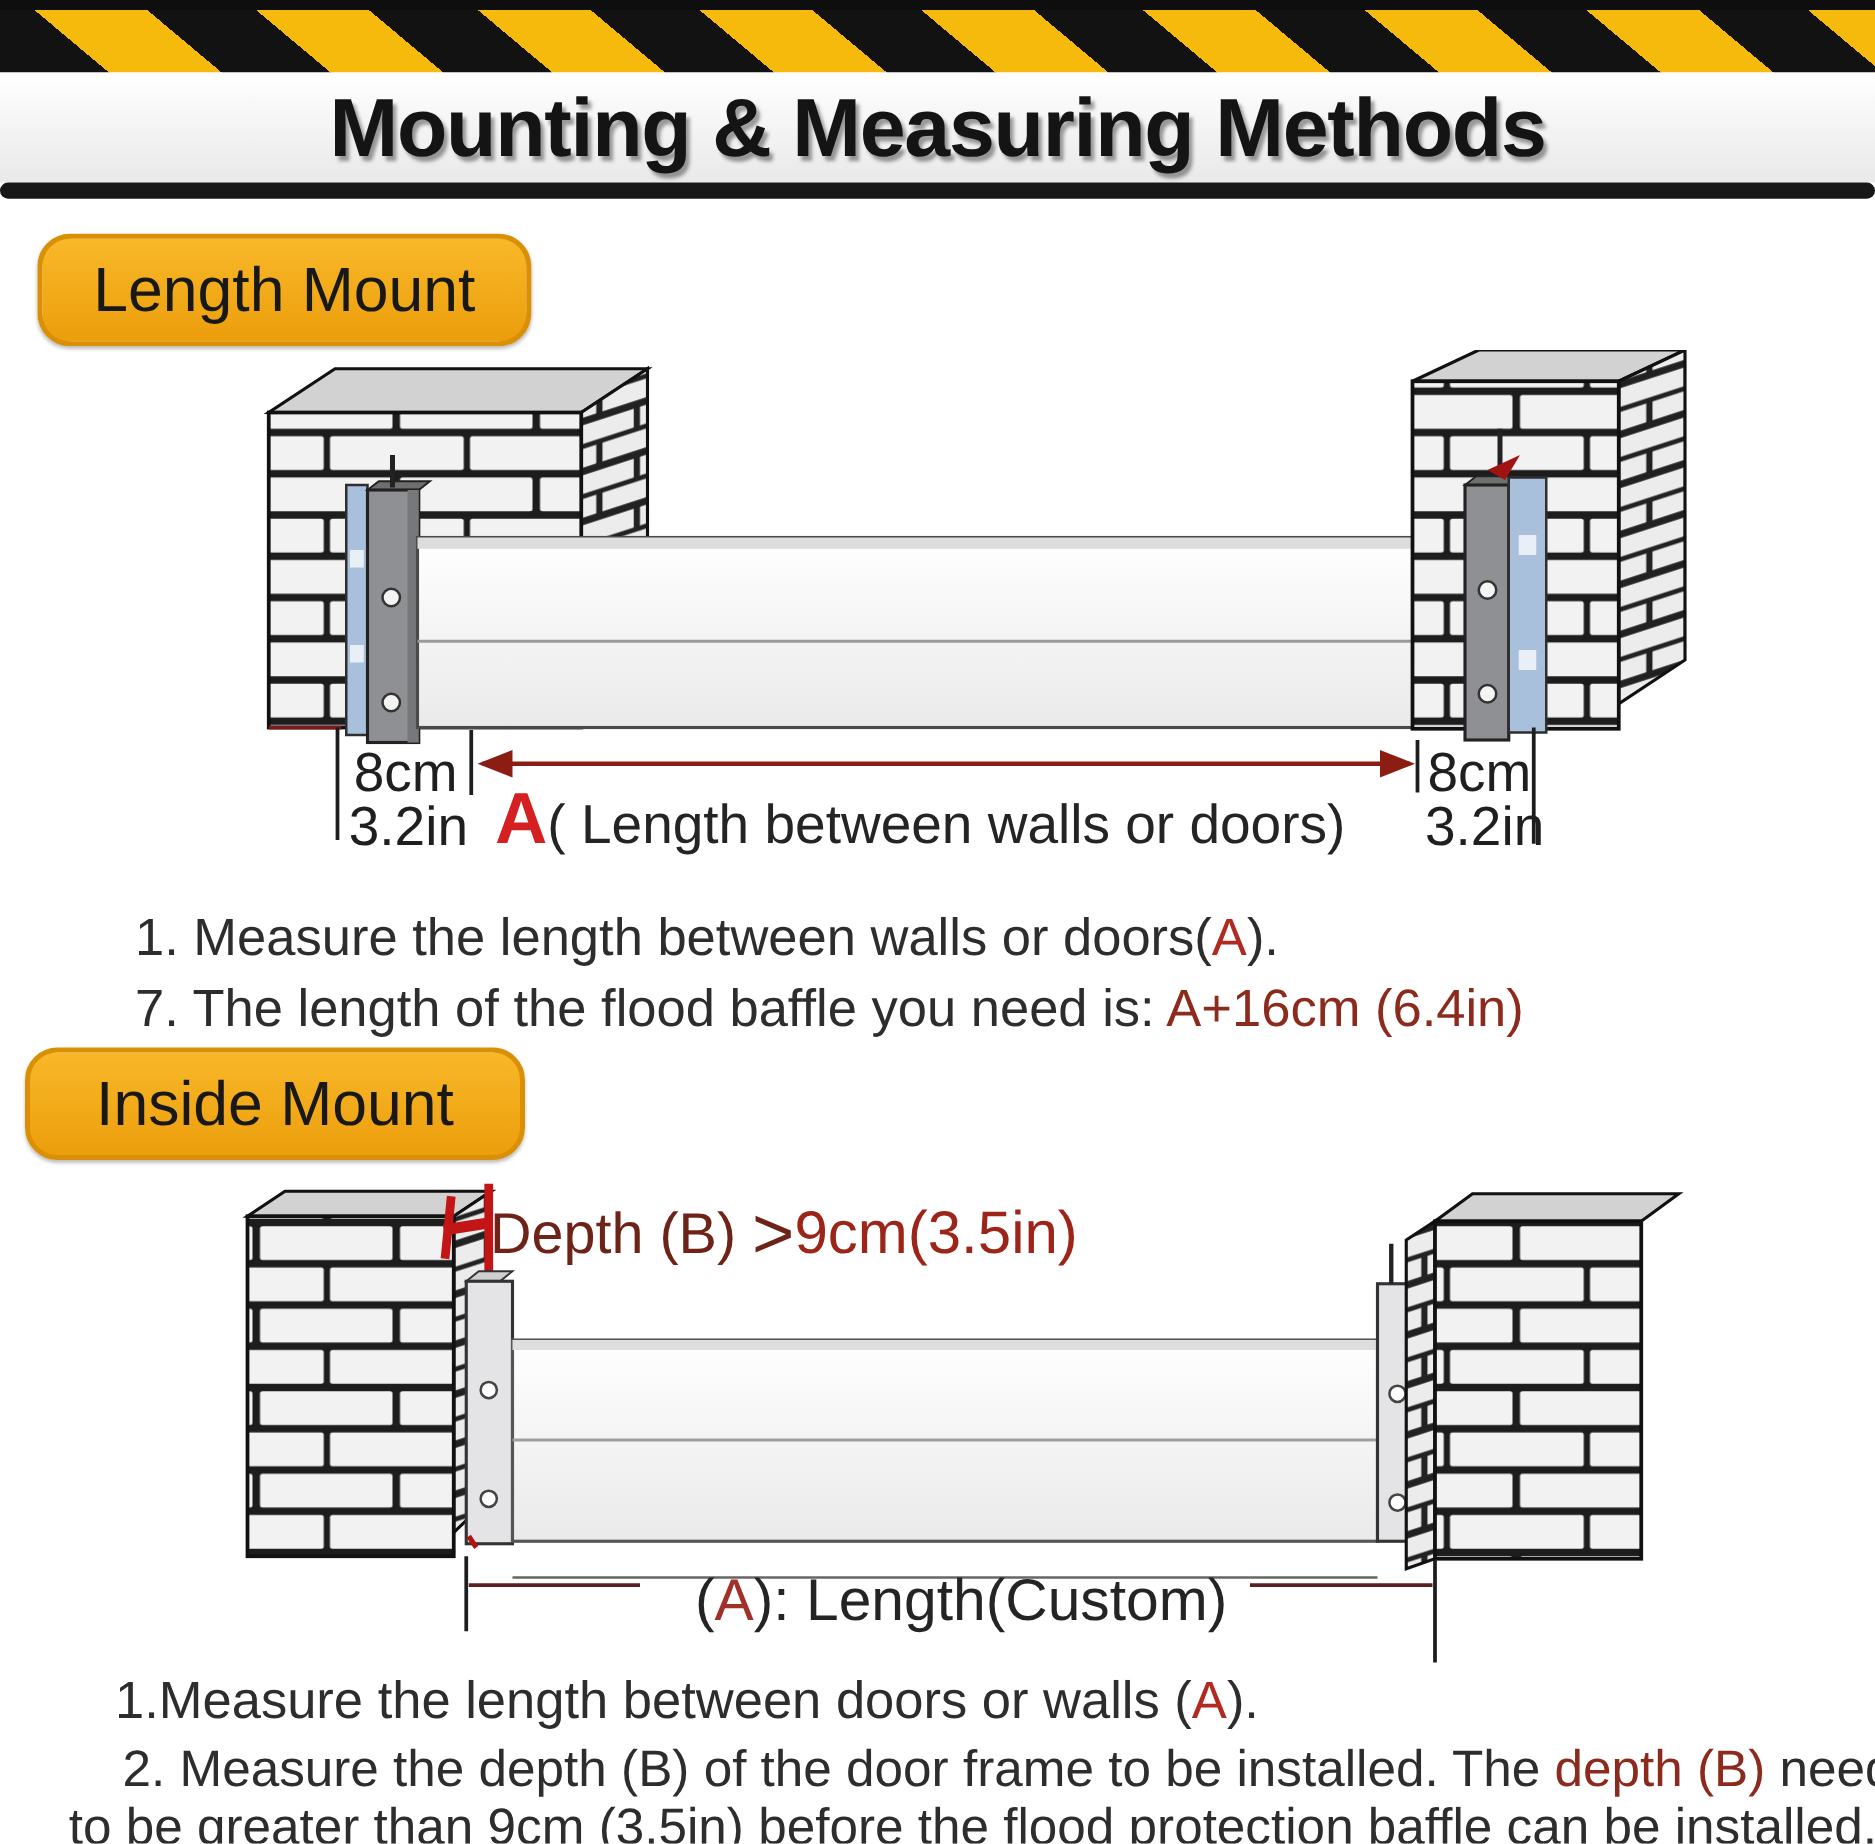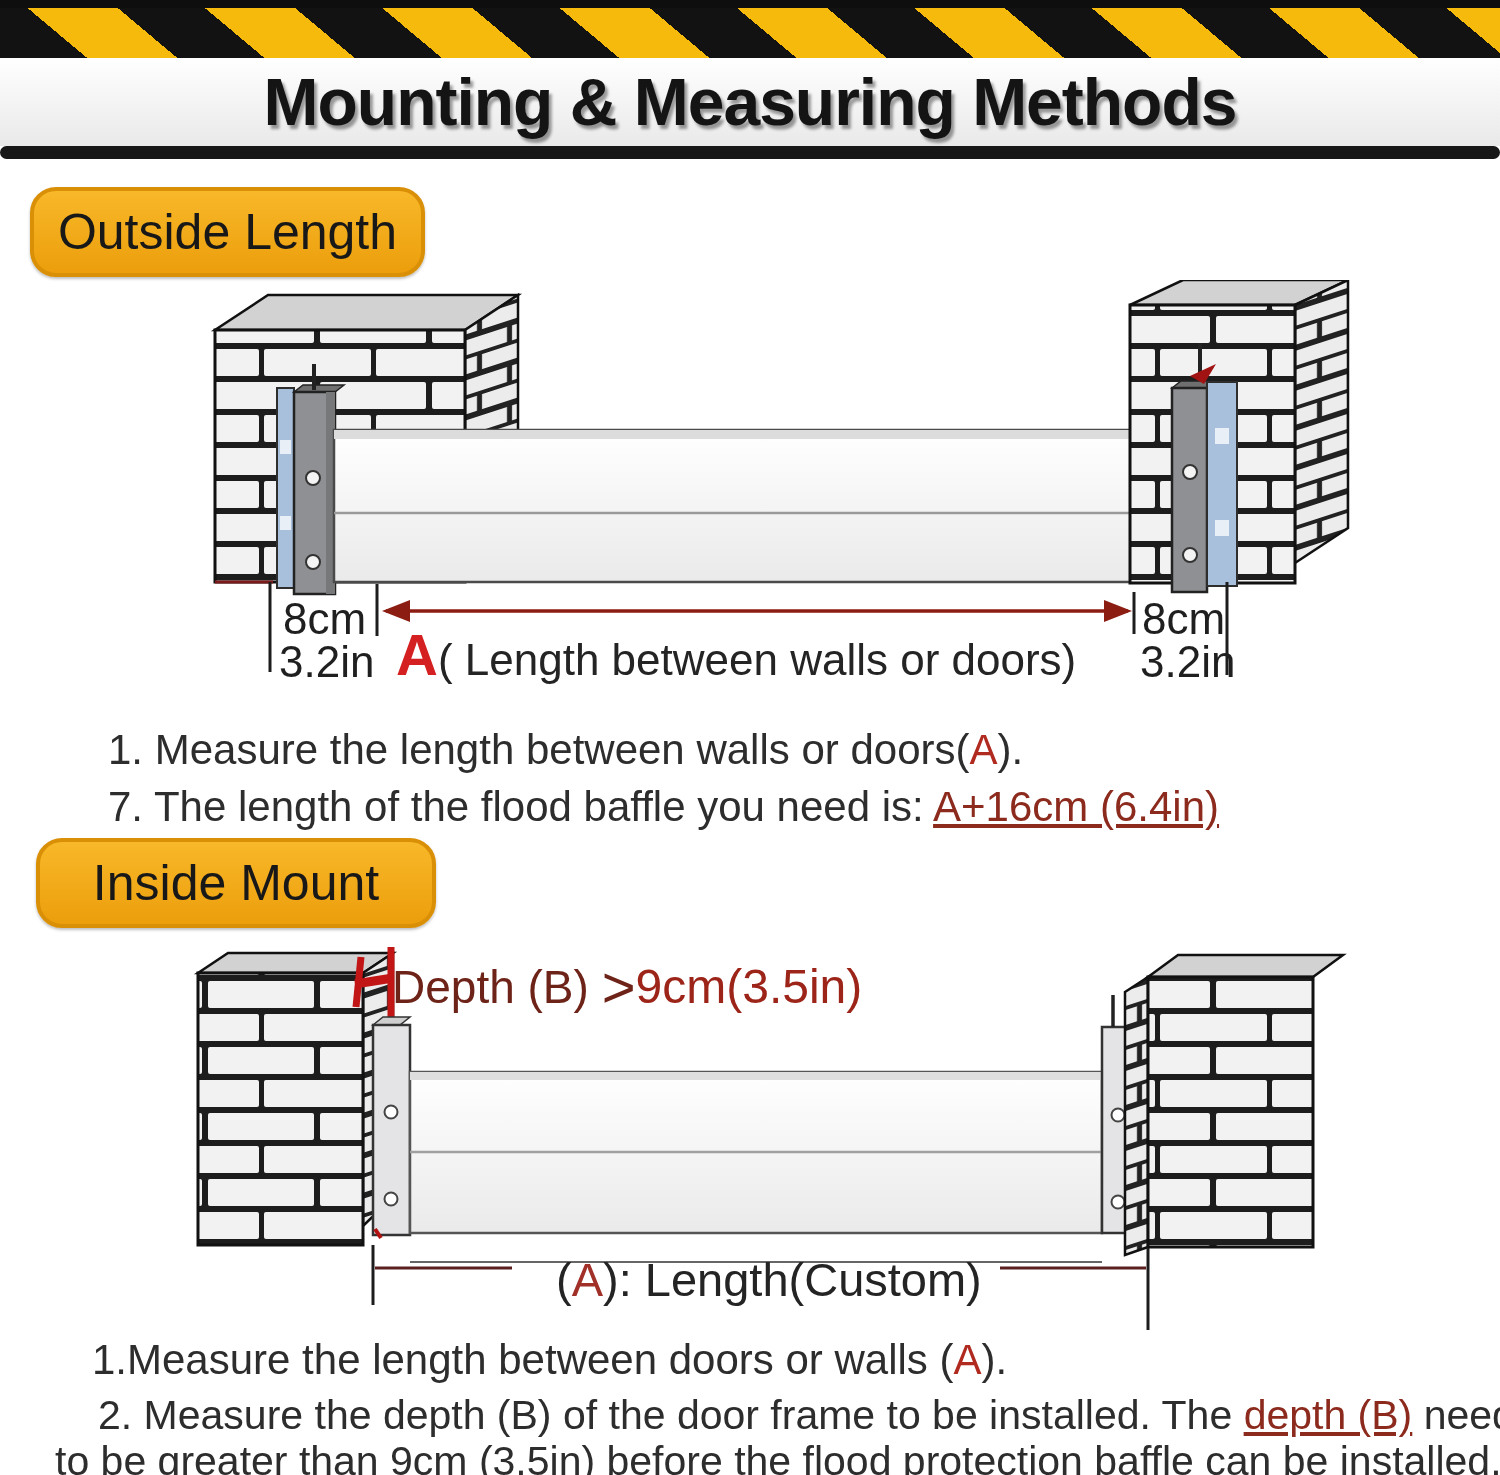--- a/index.html
+++ b/index.html
@@ -27,39 +27,39 @@
   
   .badge{
     position:absolute;border-radius:26px;
     background:linear-gradient(#f8b829,#ec9e0c);
     border:4px solid #d98f06;
     display:flex;align-items:center;justify-content:center;
     font-size:50px;color:#181818;box-shadow:0 2px 3px rgba(0,0,0,0.25);
     white-space:nowrap;
   }
   #badge-outside{left:30px;top:187px;width:387px;height:82px;}
-  #badge-inside{left:36px;top:838px;width:392px;height:82px;}
+  #badge-inside{left:20px;top:838px;width:392px;height:82px;}
   
   .diagram{position:absolute;}
   #svg-outside{left:150px;top:280px;width:1280px;height:420px;}
   #svg-inside{left:150px;top:945px;width:1250px;height:385px;}
   
   .dim-text{position:absolute;font-size:44px;color:#1f1f1f;white-space:nowrap;line-height:1;}
   .span-label{position:absolute;left:396px;top:626px;white-space:nowrap;line-height:1;}
   .span-label .var{font-size:58px;font-weight:bold;color:#d42020;}
   .span-label .desc{font-size:44px;color:#242424;}
   .depth-label{position:absolute;left:392px;top:958px;white-space:nowrap;line-height:1;color:#6e2318;}
   .depth-label .pre{font-size:46px;}
   .depth-label .gt{font-size:58px;vertical-align:-4px;}
   .depth-label .val{font-size:48px;color:#9c2418;}
   .length-label{position:absolute;left:556px;top:1256px;white-space:nowrap;line-height:1;font-size:47px;color:#242424;}
   .length-label .var{color:#a03028;}
   
   .step{position:absolute;font-size:42px;color:#2d2d2d;white-space:nowrap;line-height:1.15;}
-  .step .hl{color:#8c2b1d;text-decoration:underline;}
+  .step .hl{color:#8c2b1d;}
   .step .hl-a{color:#b02a20;}
   #o-step1{left:108px;top:726px;}
   #o-step2{left:108px;top:783px;}
   #i-step1{left:92px;top:1336px;}
   #i-step2{left:98px;top:1392px;font-size:41px;}
   #i-step3{left:55px;top:1438px;font-size:41px;}
 </style>
 </head>
 <body>
 
@@ -67,21 +67,21 @@
 
   <div class="tape">
     <div class="tape-topline"></div>
   </div>
   <div class="title-band">
     <div class="main-title">Mounting &amp; Measuring Methods</div>
   </div>
   <div class="black-bar"></div>
 
   <div class="badge" id="badge-outside">
-    <span>Outside Length</span>
+    <span>Length Mount</span>
   </div>
   <div class="badge" id="badge-inside">
     <span>Inside Mount</span>
   </div>
 
   <svg id="svg-outside" class="diagram" viewBox="0 0 1280 420">
     <defs>
       <pattern id="brick" width="112" height="66" patternUnits="userSpaceOnUse">
         <rect width="112" height="66" fill="#1d1d1d"></rect>
         <rect x="2" y="3" width="107" height="27" rx="2" fill="#f2f2f2"></rect>

